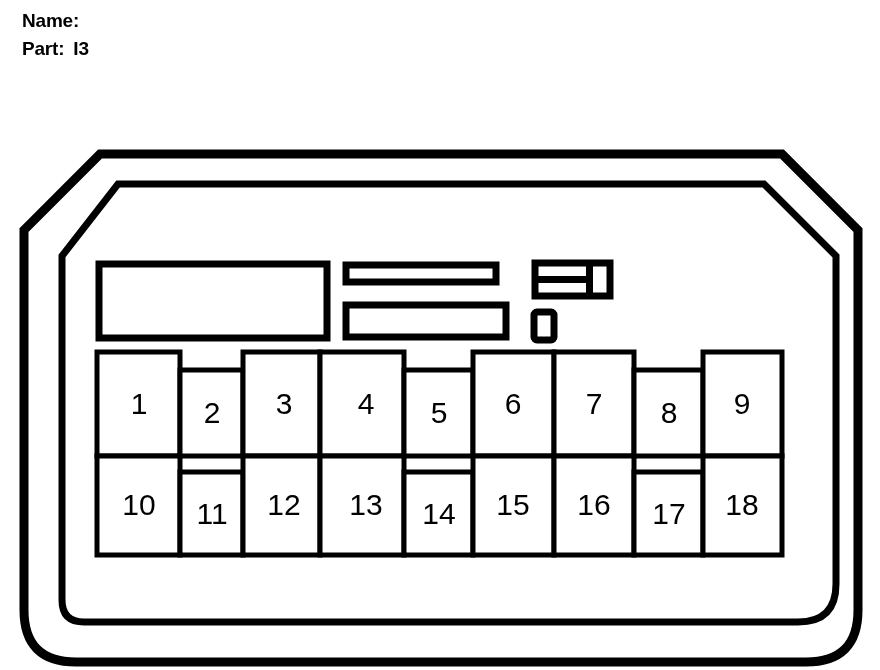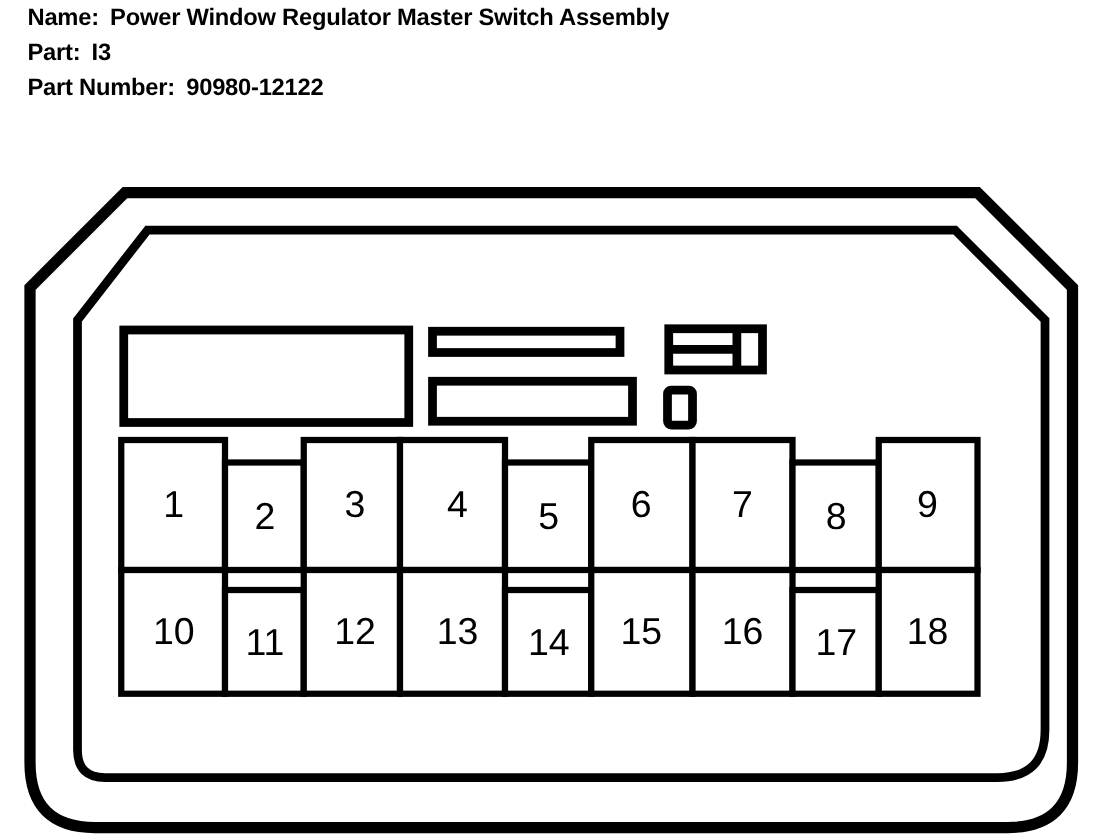--- a/index.html
+++ b/index.html
@@ -19,21 +19,21 @@
 
   
   #spec-block {
     position: absolute;
     left: 22px;
     top: 4px;
     width: 820px;
   }
   .spec-row {
     display: flex;
-    align-items: flex-start;
+    align-items: flex-end;
     height: 28px;
     white-space: nowrap;
   }
   .spec-label {
     font-weight: bold;
     font-size: 19px;
     letter-spacing: -0.2px;
   }
   .spec-value {
     font-weight: bold;
@@ -81,32 +81,27 @@
     dominant-baseline: middle;
   }
 </style>
 </head>
 <body>
 
 <div id="spec-block">
 
   <div class="spec-row">
     <span class="spec-label">Name:</span>
-    <span class="spec-value">Power Window Regulator Master Switch Assembly</span>
   </div>
 
   <div class="spec-row">
     <span class="spec-label">Part:</span>
     <span class="spec-value">I3</span>
   </div>
 
-  <div class="spec-row">
-    <span class="spec-label">Part Number:</span>
-    <span class="spec-value">90980-12122</span>
-  </div>
 
 
 </div>
 
 <div id="connector-figure">
   <svg id="connector-svg" viewBox="0 0 880 530">
 
     <path class="shell-outline" stroke-width="9" d="M 100 14
              L 782 14
              L 858 90

